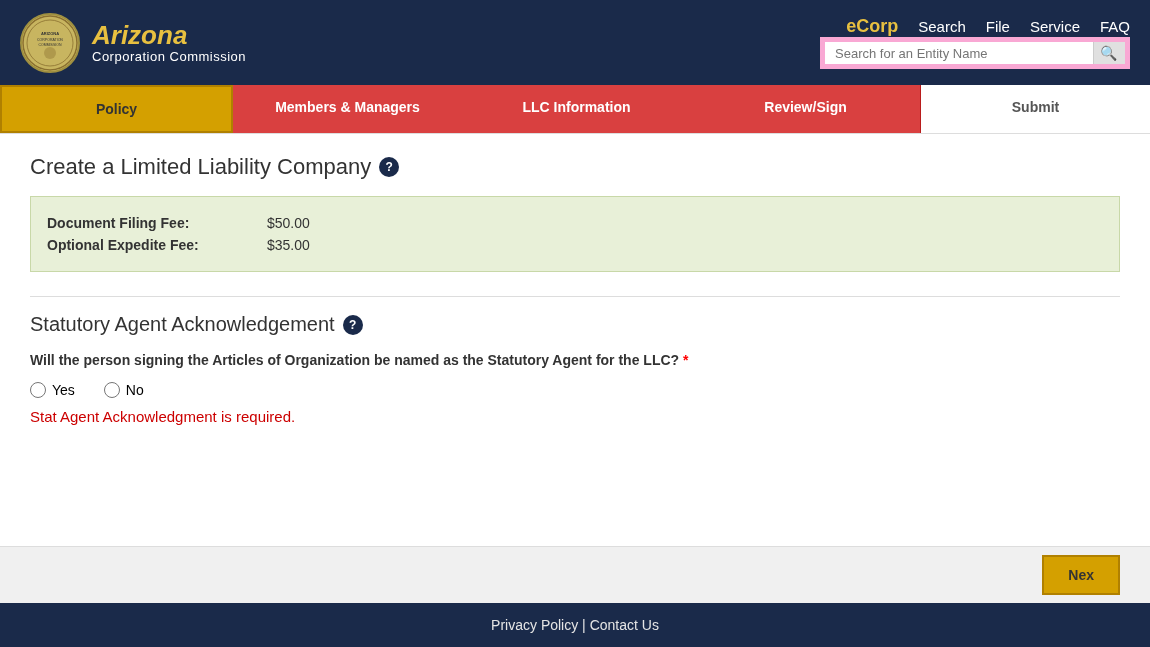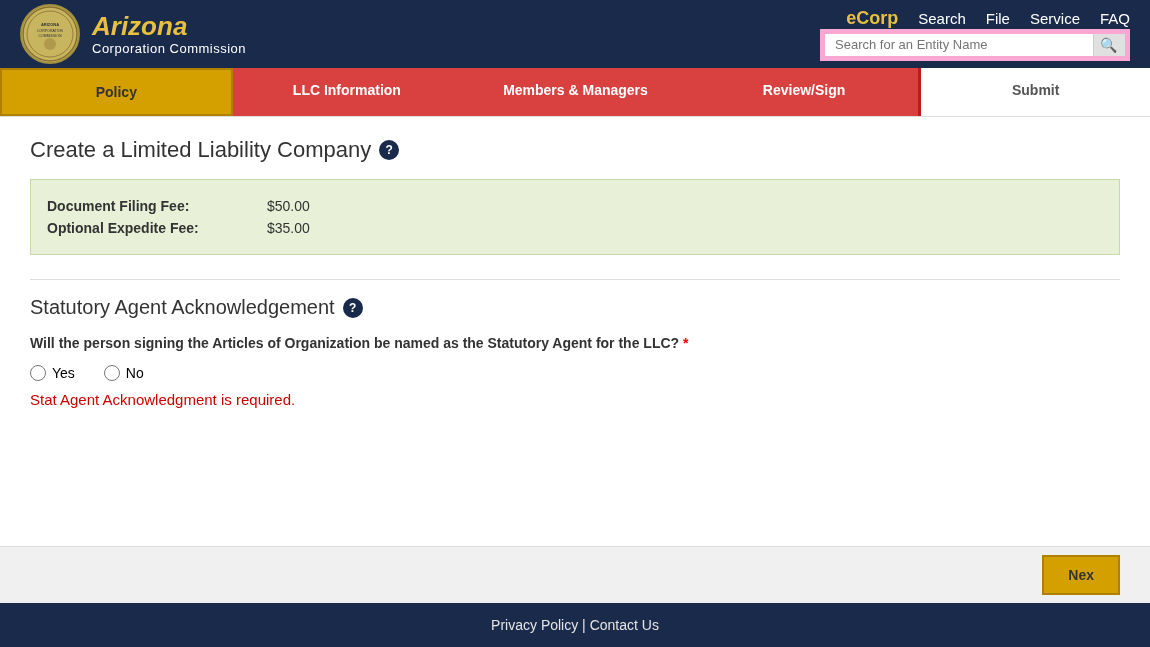--- a/index.html
+++ b/index.html
@@ -4,21 +4,21 @@
   <style>
     * { box-sizing: border-box; margin: 0; padding: 0; }
     body { font-family: Arial, sans-serif; font-size: 14px; background: #f0f0f0; min-height: 647px; display: flex; flex-direction: column; }
 
     
     .header {
       background: #1a2a4a;
       display: flex;
       align-items: center;
       padding: 10px 20px;
-      height: 68px;
+      height: 85px;
     }
     .header-logo {
       display: flex;
       align-items: center;
       gap: 12px;
     }
     .seal {
       width: 60px;
       height: 60px;
       border-radius: 50%;
@@ -112,21 +112,21 @@
       padding: 14px 10px;
       text-align: center;
       font-size: 14px;
       font-weight: bold;
       cursor: pointer;
     }
     .tab-start { background: #d4a000; color: #333; border: 2px solid #b08000; }
     .tab-llc { background: #d94040; color: #fff; }
     .tab-members { background: #d94040; color: #fff; }
     .tab-review { background: #d94040; color: #fff; }
-    .tab-submit { background: #fff; color: #555; border-left: 3px solid #b91c1c; }
+    .tab-submit { background: #fff; color: #555; border-left: 1px solid #b91c1c; }
 
     
     .main-content {
       background: #ffffff;
       flex: 1;
       padding: 20px 30px 10px 30px;
     }
 
     .section-title {
       font-size: 22px;
@@ -280,22 +280,22 @@
       <input type="text" placeholder="Search for an Entity Name" style="">
       <button>
         <span>🔍</span>
       </button>
     </div>
   </nav>
 </header>
 
 <div class="tabs-bar">
   <div class="tab tab-start">Policy</div>
+  <div class="tab tab-members">Members &amp; Managers</div>
   <div class="tab tab-llc">LLC Information</div>
-  <div class="tab tab-members">Members &amp; Managers</div>
   <div class="tab tab-review">Review/Sign</div>
   <div class="tab tab-submit">Submit</div>
 </div>
 
 <div class="main-content">
 
   <div class="section-title">
     <span>Create a Limited Liability Company</span>
     <span class="help-icon">?</span>
   </div>

